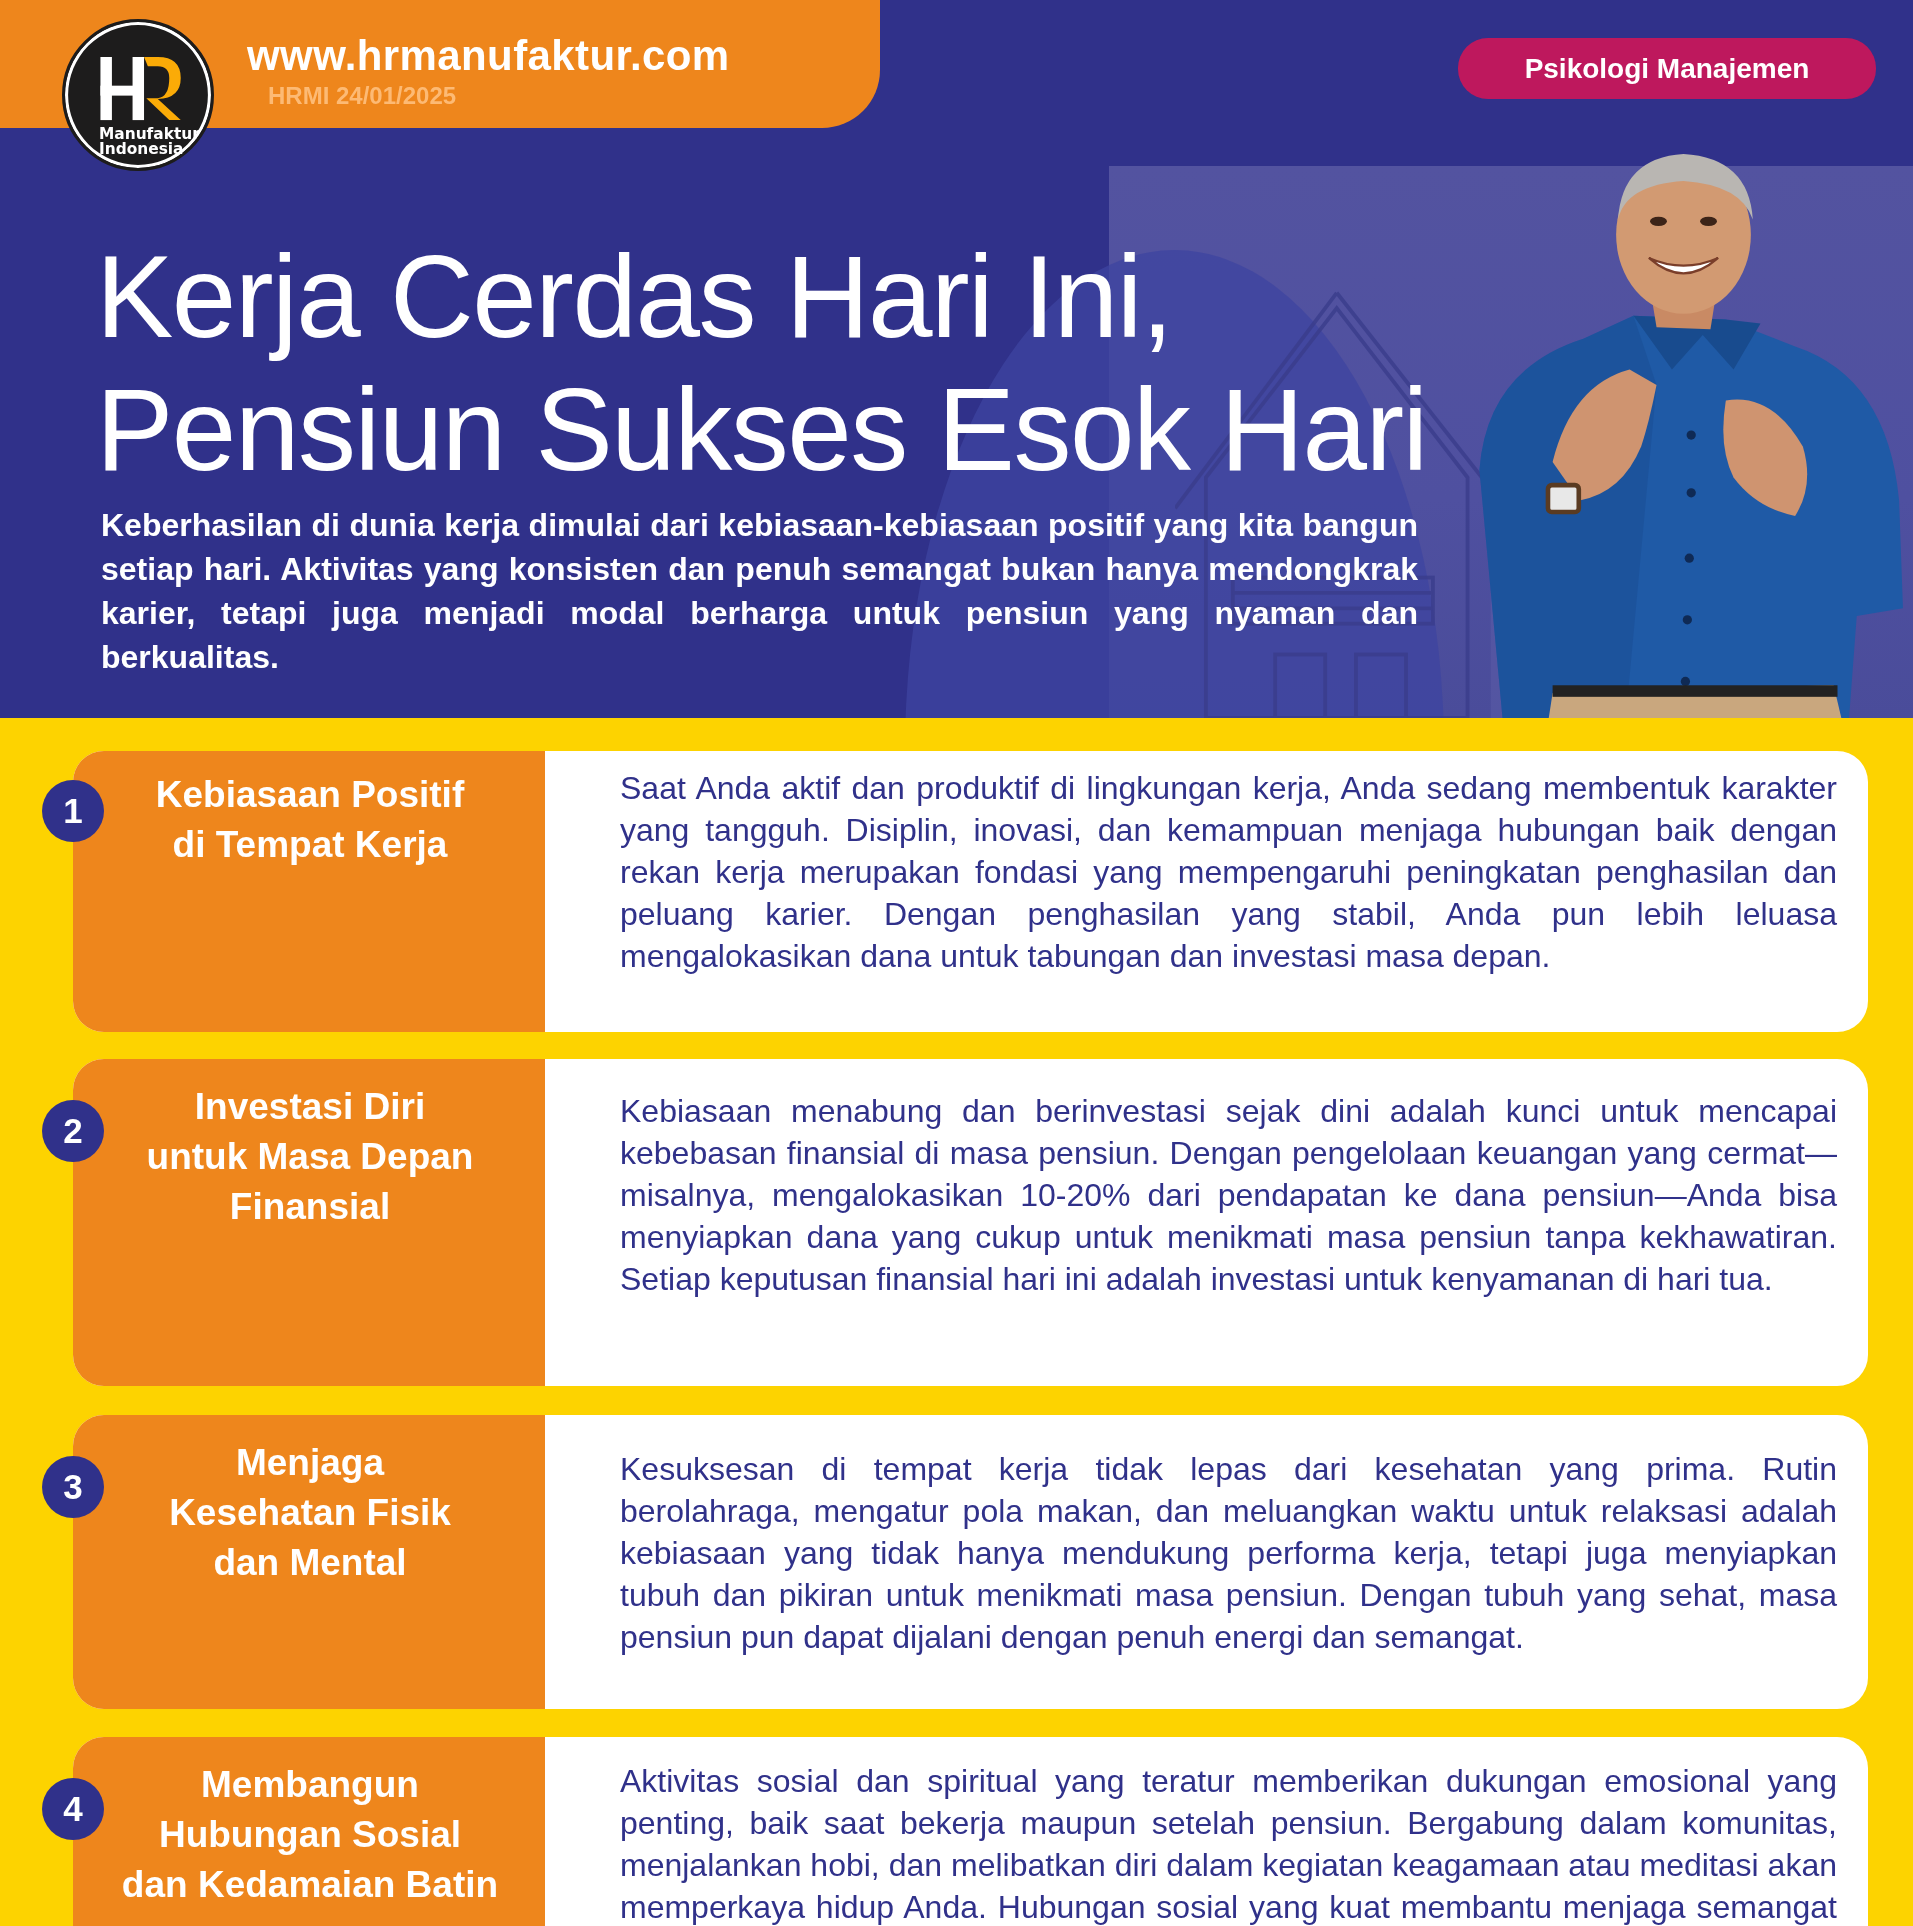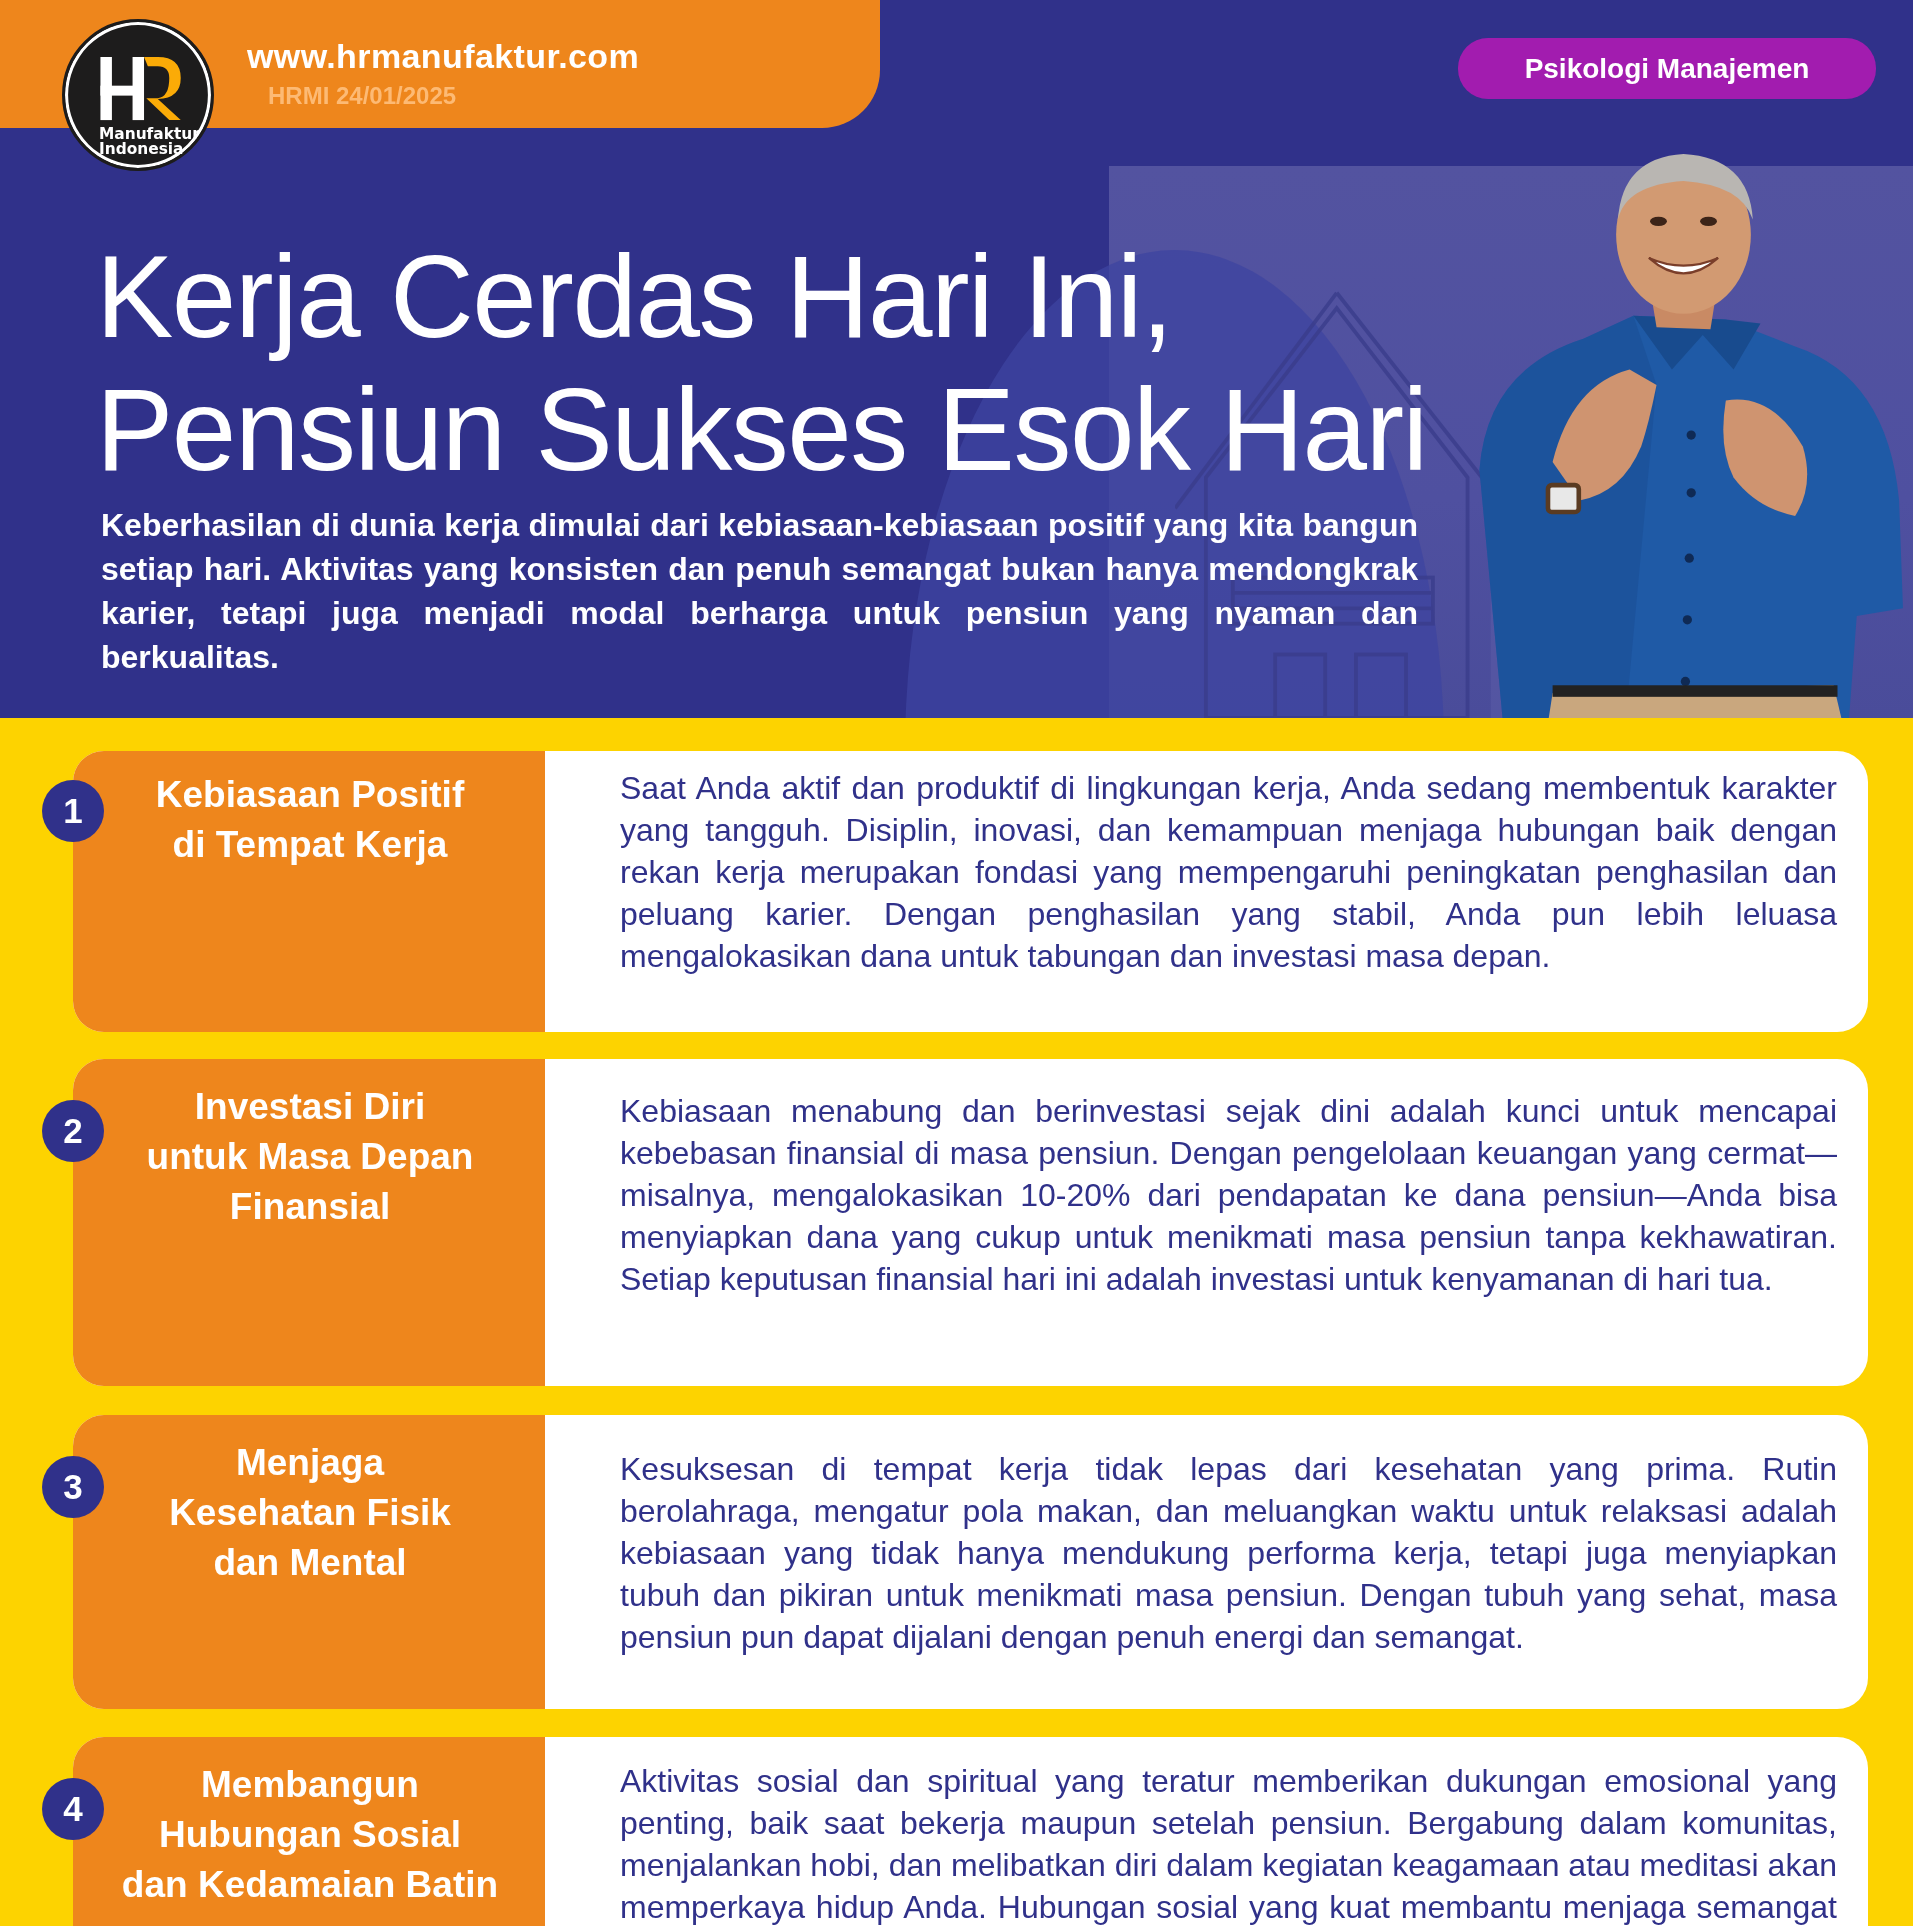--- a/index.html
+++ b/index.html
@@ -11,24 +11,24 @@
   .hero-photo-bg { position: absolute; left: 1109px; top: 166px; width: 804px; height: 553px; background: linear-gradient(180deg, #5353a0 0%, #4f50a0 60%, #4a4c9a 100%); }
   .hero-arc { position: absolute; left: 905px; top: 250px; width: 539px; height: 1002px; border-radius: 50%; background: #3e44a0; opacity: 0.75; }
   .house { position: absolute; left: 1175px; top: 262px; width: 462px; height: 456px; }
   .person { position: absolute; left: 1456px; top: 154px; width: 455px; height: 564px; }
 
   .top-banner { position: absolute; left: 0; top: 0; width: 880px; height: 128px; background: #ee861c; border-bottom-right-radius: 58px; }
   .logo { position: absolute; left: 62px; top: 19px; width: 152px; height: 152px; border-radius: 50%; background: #1d1c1c; border: 3.9px solid #1d1c1c; box-shadow: inset 0 0 0 3.1px #ffffff; }
   .logo-hr { position: absolute; left: 35px; top: 35px; width: 85px; height: 65px; }
   .logo-text { position: absolute; left: 34px; top: 105px; color: #ffffff; font-family: "DejaVu Sans", sans-serif; font-weight: bold; font-size: 15.4px; line-height: 14.6px; }
 
-  .site-url { position: absolute; left: 247px; top: 35px; color: #ffffff; font-weight: bold; font-size: 34px; line-height: 42px; letter-spacing: 0.4px; }
+  .site-url { position: absolute; left: 247px; top: 35px; color: #ffffff; font-weight: bold; font-size: 42px; line-height: 42px; letter-spacing: 0.4px; }
   .issue-code { position: absolute; left: 232px; top: 82px; color: #fdba74; font-weight: bold; font-size: 24px; line-height: 27px; margin-left: 36px; }
 
-  .category-pill { position: absolute; left: 1458px; top: 38px; width: 418px; height: 61px; border-radius: 30px; background: #a21caf; color: #ffffff; font-weight: bold; font-size: 28px; line-height: 61px; text-align: center; }
+  .category-pill { position: absolute; left: 1458px; top: 38px; width: 418px; height: 61px; border-radius: 30px; background: #be185d; color: #ffffff; font-weight: bold; font-size: 28px; line-height: 61px; text-align: center; }
 
   .title { position: absolute; left: 96px; top: 231px; width: 1387px; color: #ffffff; font-weight: normal; font-size: 116px; line-height: 133px; letter-spacing: -1.5px; }
   .intro { position: absolute; left: 101px; top: 503px; width: 1317px; color: #ffffff; font-weight: bold; font-size: 32px; line-height: 44px; text-align: justify; }
 
   
   .card { position: absolute; left: 73px; width: 1795px; background: #ffffff; border-radius: 31px; overflow: hidden; }
   .card-head { position: absolute; left: 0; top: 0; bottom: 0; width: 472px; background: #ee861c; }
   .card-title { position: absolute; left: 23px; width: 428px; color: #ffffff; font-weight: bold; font-size: 37px; line-height: 50px; text-align: center; }
   .card-body { position: absolute; left: 516px; right: 31px; color: #30318a; font-size: 32px; line-height: 42px; text-align: justify; margin-left: 31px; }
   .badge { position: absolute; left: 42px; width: 62px; height: 62px; border-radius: 50%; background: #30318a; color: #ffffff; font-weight: bold; font-size: 35px; line-height: 62px; text-align: center; z-index: 3; }

